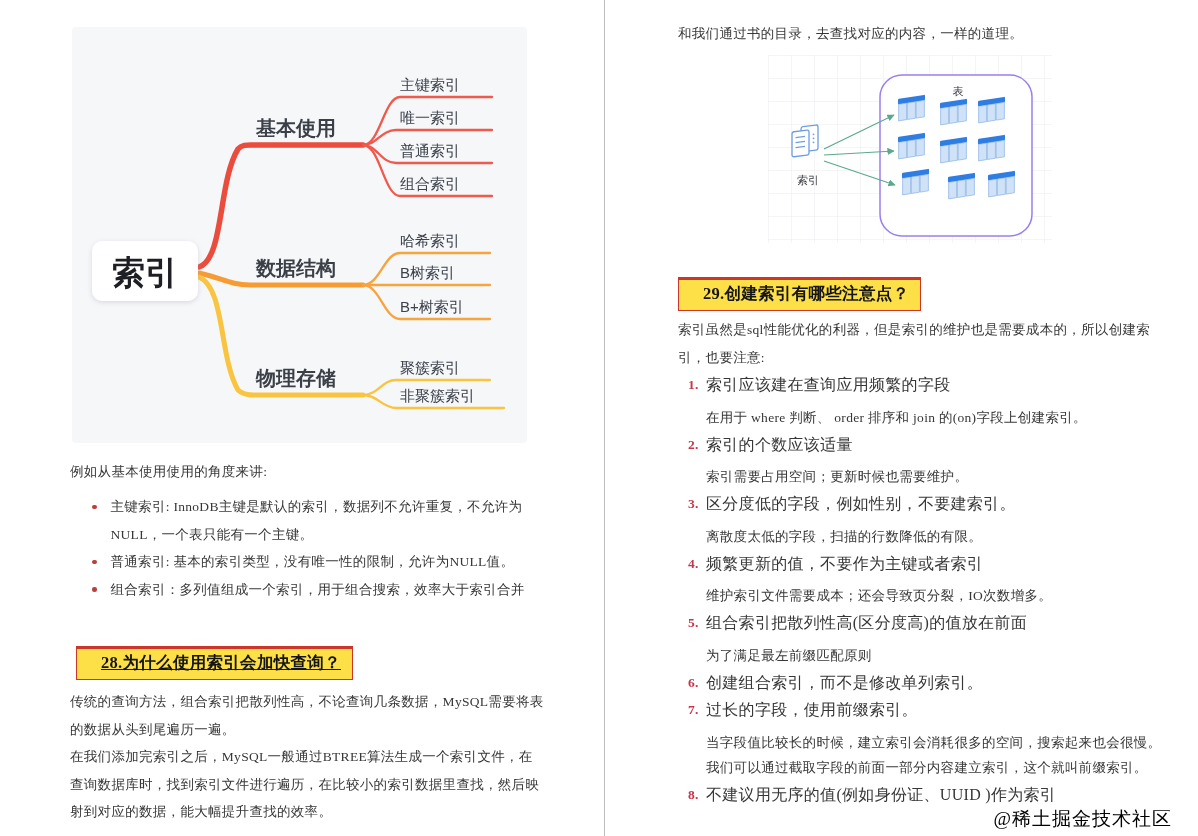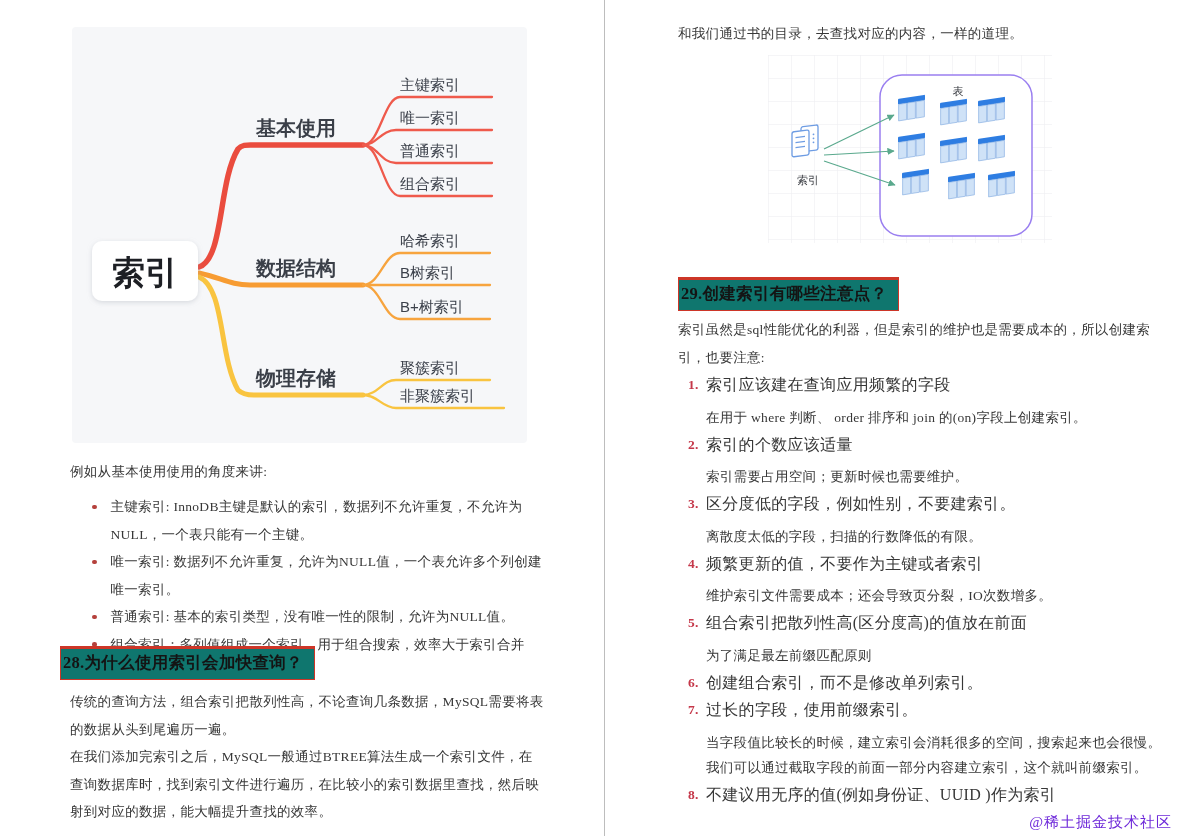--- a/index.html
+++ b/index.html
@@ -21,39 +21,39 @@
   .mm-leaf-label{font-family:"Liberation Sans","DejaVu Sans",sans-serif;font-weight:500;font-size:15px;fill:#3c414b;}
 
   .bullets{margin:7px;padding:0;list-style:none;}
   .bullet{display:flex;align-items:flex-start;}
   .bullet .dot{flex:0 0 auto;width:4.5px;height:4.5px;border-radius:50%;background:#b5413c;margin:11.5px 14px 0 15px;}
   .bullet .btxt{flex:1 1 auto;}
 
   .section-box{
     position:absolute;display:inline-block;
     border:1.6px solid #cd3628;border-top:3.6px solid #cd3628;
-    padding:2px 11px 4px 2px;
+    padding:2px 11px 4px 24px;
     font-size:16.5px;font-weight:700;color:#141414;letter-spacing:.3px;
-    background:#0f766e;line-height:24px;
+    background:#fde047;line-height:24px;
   }
 
   
   .diagram{position:absolute;left:768px;top:55px;width:284px;height:188px;}
   .dg-label{font-family:"Liberation Sans","DejaVu Sans",sans-serif;font-size:11px;fill:#33363c;}
 
   .numlist{margin:0;padding:0;}
   .li{display:grid;grid-template-columns:28px 1fr;}
   .li-num{color:#c5384a;font-weight:700;padding-left:10px;line-height:27.5px;font-size:13.5px;}
   .li-head{line-height:27.5px;font-size:16px;letter-spacing:.3px;}
   .li-sub{line-height:25px;font-size:13.5px;letter-spacing:.3px;margin:6px 0 1px 0;}
   .li-sub:empty{display:none;}
 
   .watermark{
     position:absolute;right:26px;bottom:4px;
-    font-size:15px;color:#6d28d9;letter-spacing:1px;
+    font-size:19px;color:#000000;letter-spacing:1px;
   }
 </style>
 </head>
 <body>
 
 <div class="divider"></div>
 
 <div class="mindmap">
   <svg width="455" height="416" viewBox="0 0 455 416">
     <defs>
@@ -105,33 +105,29 @@
 
 <div class="tblock" style="left:70px;top:458px;width:470px;">例如从基本使用使用的角度来讲:</div>
 
 <ul class="bullets tblock" style="left:70px;top:486px;width:472px;">
   <li class="bullet">
       <span class="dot"></span>
       <div class="btxt">主键索引: InnoDB主键是默认的索引，数据列不允许重复，不允许为NULL，一个表只能有一个主键。</div>
     </li>
   <li class="bullet">
       <span class="dot"></span>
-      <div class="btxt">唯一索引: 数据列不允许重复，允许为NULL值，一个表允许多个列创建唯一索引。</div>
-    </li>
-  <li class="bullet">
-      <span class="dot"></span>
       <div class="btxt">普通索引: 基本的索引类型，没有唯一性的限制，允许为NULL值。</div>
     </li>
   <li class="bullet">
       <span class="dot"></span>
       <div class="btxt">组合索引：多列值组成一个索引，用于组合搜索，效率大于索引合并</div>
     </li>
 </ul>
 
-<div class="section-box" style="left:60px;top:646px;">28.为什么使用索引会加快查询？</div>
+<div class="section-box" style="left:76px;top:646px;text-decoration:underline;">28.为什么使用索引会加快查询？</div>
 
 <div class="tblock" style="left:70px;top:688px;width:474px;">传统的查询方法，组合索引把散列性高，不论查询几条数据，MySQL需要将表的数据从头到尾遍历一遍。</div>
 <div class="tblock" style="left:70px;top:743px;width:474px;">在我们添加完索引之后，MySQL一般通过BTREE算法生成一个索引文件，在查询数据库时，找到索引文件进行遍历，在比较小的索引数据里查找，然后映射到对应的数据，能大幅提升查找的效率。</div>
 
 <div class="tblock" style="left:678px;top:20px;width:482px;">和我们通过书的目录，去查找对应的内容，一样的道理。</div>
 
 <div class="diagram">
   <svg width="284" height="188" viewBox="0 0 284 188">
     <defs>
       <pattern id="grid" width="23" height="23" patternUnits="userSpaceOnUse">

